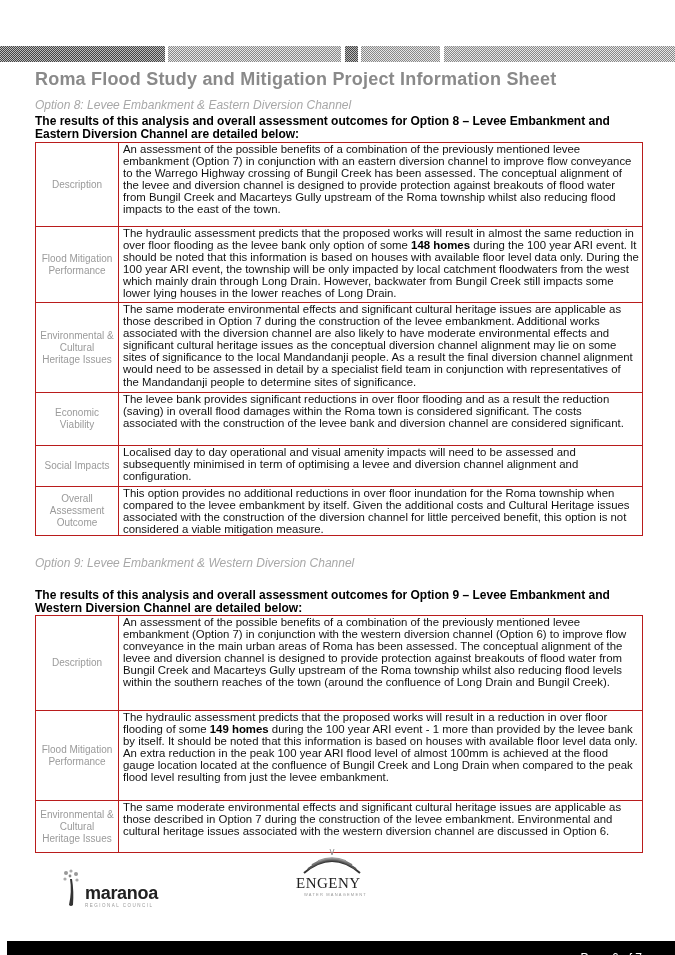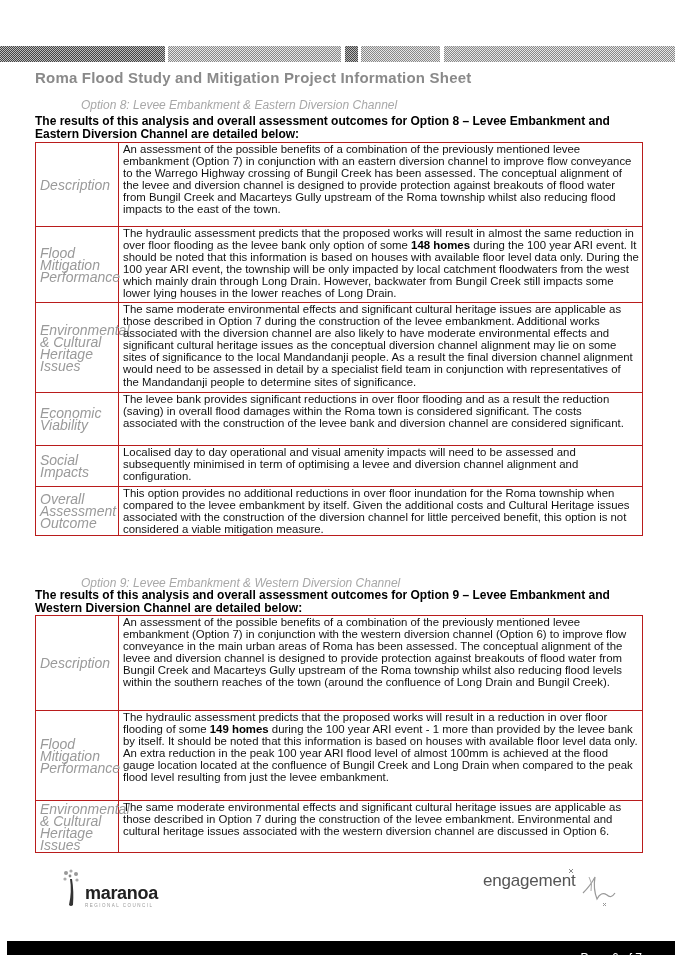--- a/index.html
+++ b/index.html
@@ -13,42 +13,42 @@
       background-image: repeating-conic-gradient(#444 0 25%, #bbb 0 50%);
       background-size: 2px 2px;
     }
     .band.light {
       background-color: #bbb;
       background-image: repeating-conic-gradient(#888 0 25%, #e6e6e6 0 50%);
       background-size: 2px 2px;
     }
     .doc-title {
       position: absolute; left: 35px; top: 69px;
-      font-size: 15px; color: #8a8a8a; font-weight: bold;
+      font-size: 18px; color: #8a8a8a; font-weight: bold;
       letter-spacing: 0.2px;
     }
     .section-heading {
       position: absolute; left: 35px;
-      font-size: 12px; font-style: italic; color: #a8a8a8; margin-left: 46px;
+      font-size: 12px; font-style: italic; color: #a8a8a8;
     }
     .intro {
       position: absolute; left: 35px; width: 610px;
       font-size: 12px; line-height: 13.4px; color: #000; font-weight: bold;
     }
     table.info {
       position: absolute; left: 35px; width: 608px;
       border-collapse: collapse; table-layout: fixed;
       font-size: 11.4px; line-height: 12.1px;
     }
     table.info td {
       border: 1px solid #b91c1c; padding: 0 3px 0 4px; vertical-align: top;
     }
     table.info td.label {
-      width: 74px; text-align: left; vertical-align: middle;
-      color: #9a9a9a; font-size: 14px; line-height: 12px; padding-right: 4px; font-style: italic;
+      width: 74px; text-align: center; vertical-align: middle;
+      color: #9a9a9a; font-size: 10px; line-height: 12px; padding-right: 4px;
     }
     table.info td.body { color: #111; }
     table.info b { font-weight: bold; color: #000; }
     .footer-logos { position: absolute; top: 845px; left: 0; width: 567px; height: 70px; text-align: right; }
     .logo { position: absolute; }
     .maranoa { left: 55px; top: 24px; width: 120px; height: 40px; }
     .maranoa .tree {
       position: absolute; left: 7px; top: 0; width: 18px; height: 38px;
     }
     .maranoa .word {
@@ -120,21 +120,21 @@
     <td class="label">Social Impacts</td>
     <td class="body">Localised day to day operational and visual amenity impacts will need to be assessed and subsequently minimised in term of optimising a levee and diversion channel alignment and configuration.</td>
   </tr>
   <tr style="height:39px;">
     <td class="label">Overall Assessment Outcome</td>
     <td class="body">This option provides no additional reductions in over floor inundation for the Roma township when compared to the levee embankment by itself. Given the additional costs and Cultural Heritage issues associated with the construction of the diversion channel for little perceived benefit, this option is not considered a viable mitigation measure.</td>
   </tr>
 </tbody>
   </table>
 
-<div class="section-heading" style="top:576px;">Option 9: Levee Embankment &amp; Western Diversion Channel</div>
+<div class="section-heading" style="top:556px;">Option 9: Levee Embankment &amp; Western Diversion Channel</div>
 <div class="intro" style="top:589px;">The results of this analysis and overall assessment outcomes for Option 9 – Levee Embankment and Western Diversion Channel are detailed below:</div>
 
 <table class="info" style="top:615px;">
   <tbody>
       <tr style="height:95px;">
     <td class="label">Description</td>
     <td class="body">An assessment of the possible benefits of a combination of the previously mentioned levee embankment (Option 7) in conjunction with the western diversion channel (Option 6) to improve flow conveyance in the main urban areas of Roma has been assessed. The conceptual alignment of the levee and diversion channel is designed to provide protection against breakouts of flood water from Bungil Creek and Macarteys Gully upstream of the Roma township whilst also reducing flood levels within the southern reaches of the town (around the confluence of Long Drain and Bungil Creek).</td>
   </tr>
   <tr style="height:90px;">
     <td class="label">Flood Mitigation Performance</td>
@@ -154,26 +154,28 @@
         <circle cx="9" cy="2" r="1.6" fill="#aaa"></circle>
       <circle cx="14" cy="5" r="2" fill="#999"></circle>
         <circle cx="3" cy="10" r="1.6" fill="#aaa"></circle>
       <circle cx="15" cy="11" r="1.6" fill="#aaa"></circle>
         <circle cx="8" cy="7" r="1.4" fill="#888"></circle>
       <path d="M8 10 Q10 22 7 36 Q9 38 11 36 Q12 22 10 10 Z" fill="#333"></path>
     </svg>
     <div class="word">maranoa</div>
     <div class="sub">REGIONAL COUNCIL</div>
   </div>
-  <div class="logo engagement">
-    <div class="word">engagement</div>
-    <svg class="flourish" viewBox="0 0 60 45">
-      <path d="M6 4 l4 4 M10 4 l-4 4" stroke="#888" stroke-width="1"></path>
-      <path d="M20 28 Q28 20 32 12 Q30 24 34 34 Q38 26 44 30 Q48 34 52 28" stroke="#999" fill="none" stroke-width="1.2"></path>
-      <path d="M26 12 Q30 18 28 26" stroke="#aaa" fill="none" stroke-width="1"></path>
-      <path d="M40 38 l3 3 M43 38 l-3 3" stroke="#999" stroke-width="1"></path>
+  <div class="logo engeny">
+    <svg class="wave" viewBox="0 0 64 28">
+      <path d="M30 2 L32 8 L34 2" stroke="#999" fill="none" stroke-width="1"></path>
+      <path d="M4 26 Q32 2 60 26" stroke="#333" fill="none" stroke-width="2"></path>
+      <path d="M8 22 Q32 4 56 22" stroke="#555" fill="none" stroke-width="2"></path>
+      <path d="M12 18 Q32 6 52 18" stroke="#777" fill="none" stroke-width="2"></path>
+      <path d="M18 14 Q32 8 46 14" stroke="#999" fill="none" stroke-width="1.5"></path>
     </svg>
+    <div class="word">ENGENY</div>
+    <div class="sub">WATER MANAGEMENT</div>
   </div>
 </div>
 
 <div class="page-bar">
   <div class="page-num">Page 6 of 7</div>
 </div>
 
 </body></html>

